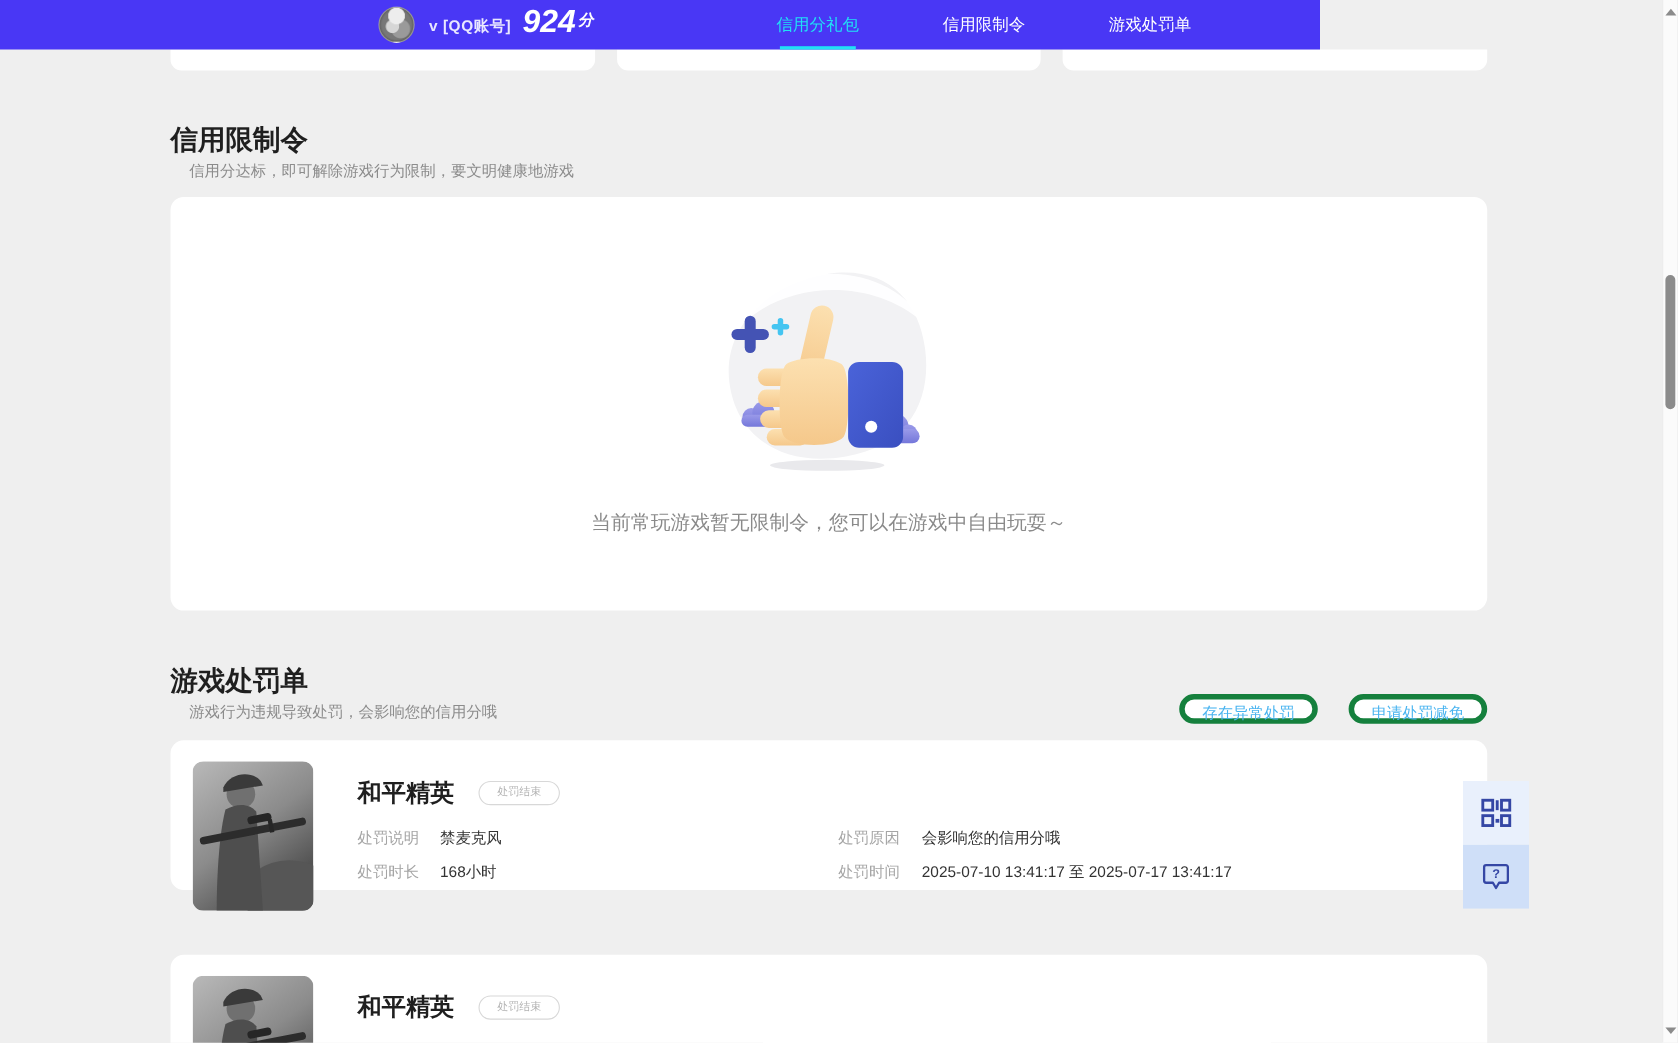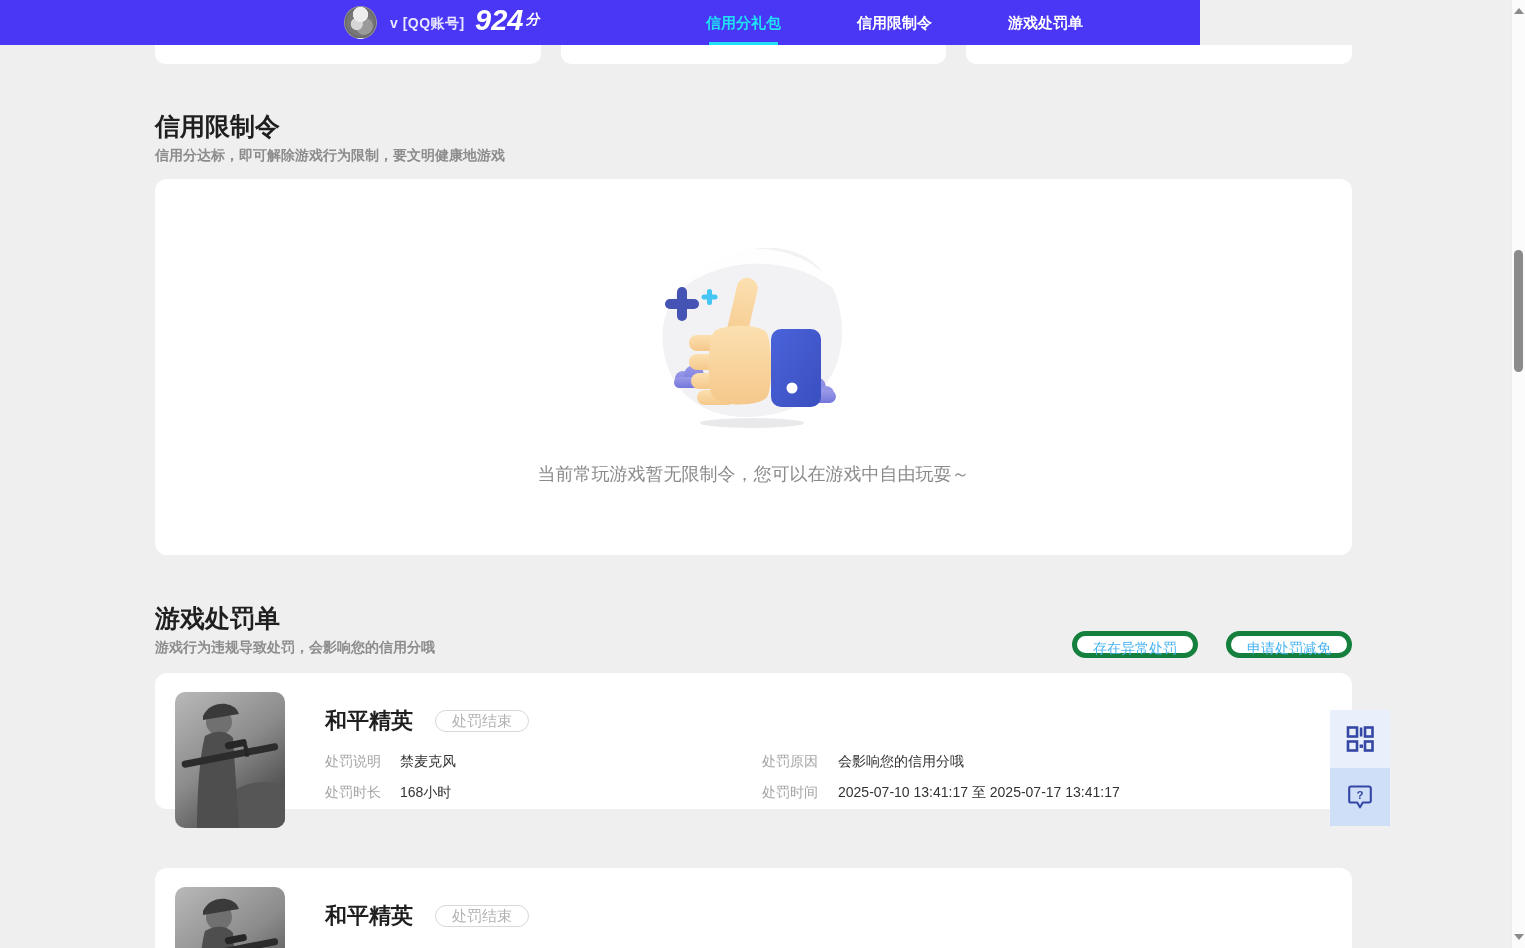--- a/index.html
+++ b/index.html
@@ -28,35 +28,35 @@
   }
   .username {
     position:absolute; left:390px; top:15px;
     color:#e9e7ff; font-size:14px; font-weight:bold; letter-spacing:.5px;
   }
   .score { position:absolute; left:475px; top:4px; color:#fff; font-size:29px; font-weight:bold;font-style:italic; }
   .score-unit { font-size:14px; font-weight:bold; margin-left:2px; vertical-align:6px; }
   .tabs { position:absolute; left:706px; top:0; height:45px; display:flex; gap:76px; }
   .tab {
     position:relative; height:45px; line-height:45px;
-    color:#fff; font-size:15px; font-weight:bold; cursor:pointer; white-space:nowrap;
+    color:#fff; font-size:15px; font-weight:normal; cursor:pointer; white-space:nowrap;
   }
   .tab.active { color:#20e1f5; }
   .tab.active::after {
     content:""; position:absolute; left:3px; right:3px; bottom:0; height:3px;
     background:#20e1f5;
   }
 
   
   .top-cards { position:absolute; left:155px; top:45px; width:1197px; display:flex; gap:20px; }
   .top-card { flex:1; height:19px; background:#fff; border-radius:0 0 10px 10px; }
 
   
   .sec-title { position:absolute; left:155px; font-size:25px; font-weight:bold; color:#1f1f1f; }
-  .sec-sub   { position:absolute; left:155px; font-size:14px; color:#8c8c8c;font-weight:bold; }
+  .sec-sub   { position:absolute; left:172px; font-size:14px; color:#8c8c8c; }
   #t1 { top:110px; } #s1 { top:147px; }
   #t2 { top:602px; } #s2 { top:639px; }
 
   
   .empty-card {
     position:absolute; left:155px; top:179px; width:1197px; height:376px;
     background:#fff; border-radius:12px; text-align:center;
   }
   .illus { margin-top:60px; }
   .empty-main { margin-top:24px; font-size:18px; color:#8a8a8a; }
@@ -80,21 +80,21 @@
   }
   #pc1 { top:673px; } #pc2 { top:868px; }
   .game-thumb {
     position:absolute; left:20px; top:19px; width:110px; height:136px;
     border-radius:10px; overflow:hidden;
   }
   .pc-title { position:absolute; left:170px; top:33px; font-size:22px; font-weight:bold; color:#1f1f1f; }
   .status-badge {
     position:absolute; left:280px; top:37px; height:22px; line-height:20px;
     padding:0 16px; border:1px solid #d8d8d8; border-radius:11px;
-    color:#b2b2b2; font-size:15px; white-space:nowrap;
+    color:#b2b2b2; font-size:10px; white-space:nowrap;
   }
   .f-label { position:absolute; font-size:14px; color:#a5a5a5; white-space:nowrap;text-align:center; }
   .f-value { position:absolute; font-size:14px; color:#333; white-space:nowrap; }
   .p-l1 { left:170px; } .p-v1 { left:245px; }
   .p-l2 { left:607px; } .p-v2 { left:683px; }
   .row-a { top:80px; } .row-b { top:111px; }
 
   
   .float-btns { position:absolute; left:1330px; top:710px; width:60px; z-index:15; }
   .fb { width:60px; height:58px; display:flex; align-items:center; justify-content:center; cursor:pointer; }

